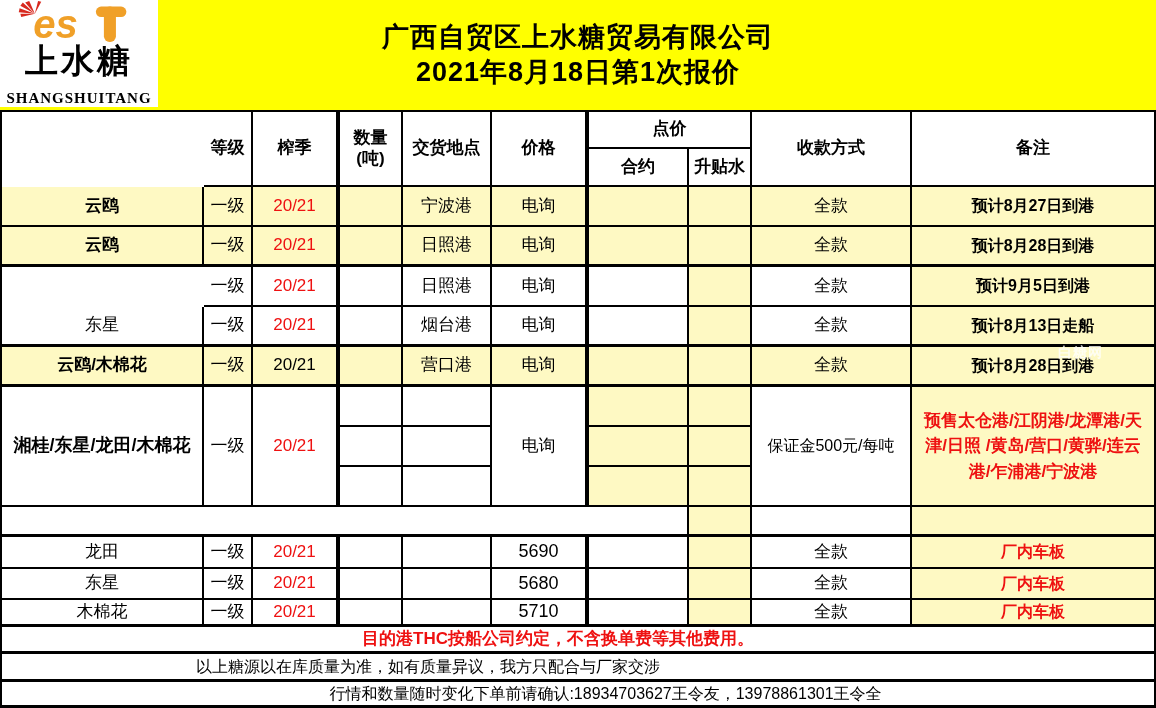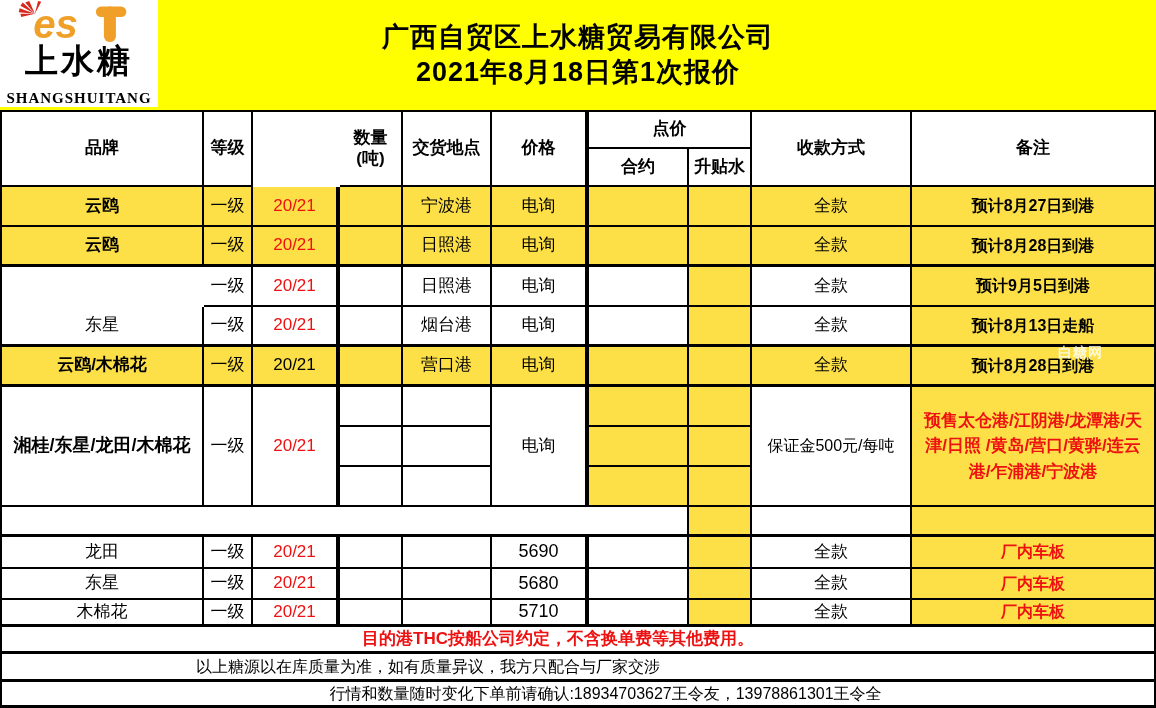--- a/index.html
+++ b/index.html
@@ -14,21 +14,21 @@
             display:flex;flex-direction:column;align-items:center;justify-content:flex-start;padding-top:1px;}
   .logo-cn{font-size:33px;font-weight:bold;line-height:1.05;letter-spacing:3px;}
   .logo-en{font-family:"Liberation Serif","DejaVu Serif",serif;font-size:15px;font-weight:bold;letter-spacing:1px;margin-top:11px;}
   
   .grid{position:relative;width:1156px;height:598px;box-sizing:border-box;display:grid;background:#fff;
         grid-template-columns:202px 49px 87px 63px 89px 97px 100px 63px 160px 1fr;
         grid-template-rows:37px 38px 40px 40px 40px 40px 40px 40px 40px 40px 30px 32px 31px 27px 27px 28px 1fr;
         border-top:2px solid #000;border-left:2px solid #000;}
   .c{display:flex;align-items:center;justify-content:center;text-align:center;box-sizing:border-box;
      border-right:2px solid #000;border-bottom:2px solid #000;font-size:17px;overflow:hidden;line-height:1.2;}
-  .y{background:#fde047;}
+  .y{background:#fef9c3;}
   .b{font-weight:bold;}
   .red{color:#EE1111;}
   .hdr{font-weight:bold;}
   .brt{border-right-width:4px;}
   .bbt{border-bottom-width:3px;}
   .col{flex-direction:column;}
   .remark{font-weight:bold;font-size:16px;}
   .pay-sm{font-size:16px;}
   .mr-remark{font-weight:bold;font-size:17px;line-height:1.5;padding:13px 5px;color:#EE1111;}
   .price-num{font-size:18px;}
@@ -62,22 +62,22 @@
         <rect x="96" y="7" width="38" height="13" rx="6.5" fill="#F0A028"></rect>
         <rect x="106" y="7" width="15" height="44" rx="7" fill="#F0A028"></rect>
       </svg>
       <div class="logo-cn">上水糖</div>
       <div class="logo-en">SHANGSHUITANG</div>
     </div>
   </div>
 
   <div class="grid">
 
-    <div class="c hdr" style="grid-area:1/1/3/2">品牌</div>
     <div class="c hdr" style="grid-area:1/2/3/3">等级</div>
+    <div class="c hdr brt" style="grid-area:1/3/3/4">榨季</div>
     <div class="c hdr col" style="grid-area:1/4/3/5">
       <span>数量</span>
       <span>(吨)</span>
     </div>
     <div class="c hdr" style="grid-area:1/5/3/6">交货地点</div>
     <div class="c hdr brt" style="grid-area:1/6/3/7">价格</div>
     <div class="c hdr" style="grid-area:1/7/2/9">点价</div>
     <div class="c hdr" style="grid-area:2/7/3/8">合约</div>
     <div class="c hdr" style="grid-area:2/8/3/9">升贴水</div>
     <div class="c hdr" style="grid-area:1/9/3/10">收款方式</div>

